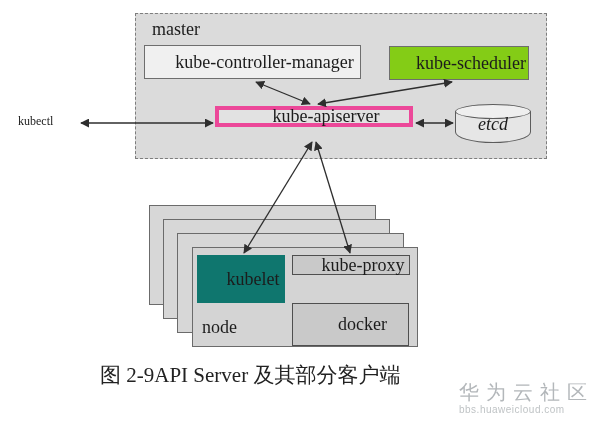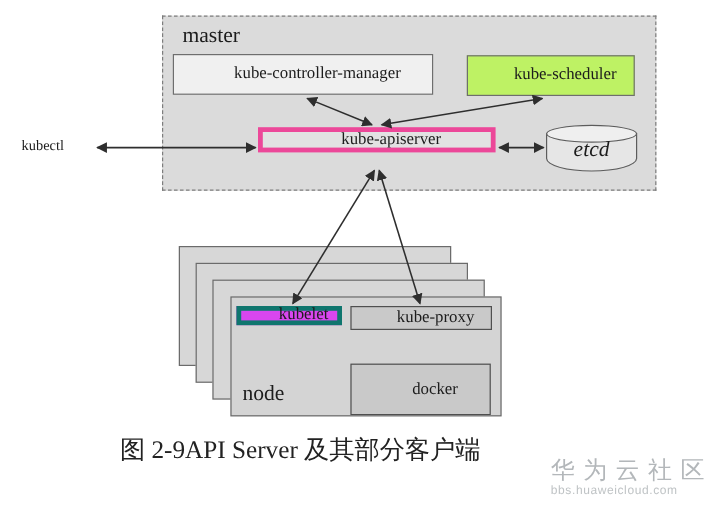--- a/index.html
+++ b/index.html
@@ -8,37 +8,37 @@
     width: 602px; height: 428px;
     background: #ffffff;
     font-family: "Liberation Serif", serif;
     color: #1c1c1c;
     overflow: hidden;
   }
   .abs { position: absolute; }
   .box {
     position: absolute;
     display: flex; align-items: center; justify-content: center;
-    font-size: 14px;
+    font-size: 18px;
     box-sizing: border-box;
     white-space: nowrap;
     padding-left: 24px;
   }
   
   .master-group {
     left:135px; top:13px; width:412px; height:146px;
     background:#dbdbdb;
     border:1px dashed #7d7d7d;
     box-sizing: border-box;
   }
   .master-label {
     left:152px; top:19px; font-size:18px;
   }
   .cm-box   { left:144px; top:45px;  width:217px; height:34px; background:#f0f0f0; border:1px solid #6e6e6e; }
-  .sch-box  { left:389px; top:46px;  width:140px; height:34px; background:#bef264; border:1px solid #6e6e6e; }
+  .sch-box  { left:389px; top:46px;  width:140px; height:34px; background:#84cc16; border:1px solid #6e6e6e; }
   .api-box  { left:215px; top:106px; width:198px; height:21px; background:#e2e2e2; border:4px solid #ec4899; }
   
   .cylinder { left:455px; top:104px; width:76px; height:39px; }
   .cyl-body {
     position:absolute; left:0; top:7px; width:100%; height:32px;
     background:#e6e6e6; border:1px solid #5c5c5c; box-sizing:border-box;
     border-radius: 0 0 38px 38px / 0 0 11px 11px;
   }
   .cyl-top {
     position:absolute; left:0; top:0; width:100%; height:15px;
@@ -52,21 +52,21 @@
   }
   
   .node-layer {
     position:absolute; width:227px; height:100px;
     background:#d7d7d7; border:1px solid #6b6b6b; box-sizing:border-box;
   }
   .nl-0 { left:149px; top:205px; }
   .nl-1 { left:163px; top:219px; }
   .nl-2 { left:177px; top:233px; }
   .node-front { left:192px; top:247px; width:226px; height:100px; background:#d4d4d4; border:1px solid #6b6b6b; position:absolute; box-sizing:border-box; }
-  .kubelet-box { left:197px; top:255px; width:88px;  height:16px; background:#d946ef; border:4px solid #0f766e; }
+  .kubelet-box { left:197px; top:255px; width:88px;  height:48px; background:#0f766e; border:2px solid #0f766e; }
   .proxy-box   { left:292px; top:255px; width:118px; height:20px; background:#c9c9c9; border:1px solid #4f4f4f; }
   .docker-box  { left:292px; top:303px; width:117px; height:43px; background:#c9c9c9; border:1px solid #4f4f4f; }
   .node-label  { left:202px; top:303px; font-size:18px;margin-top:14px; }
   .kubectl-label { left:18px; top:114px; font-size:12px; }
   
   .arrows { position:absolute; left:0; top:0; width:602px; height:428px; pointer-events:none; z-index:10; }
   
   .caption {
     position:absolute; left:100px; top:361px;
     font-size:21px; color:#222222;

